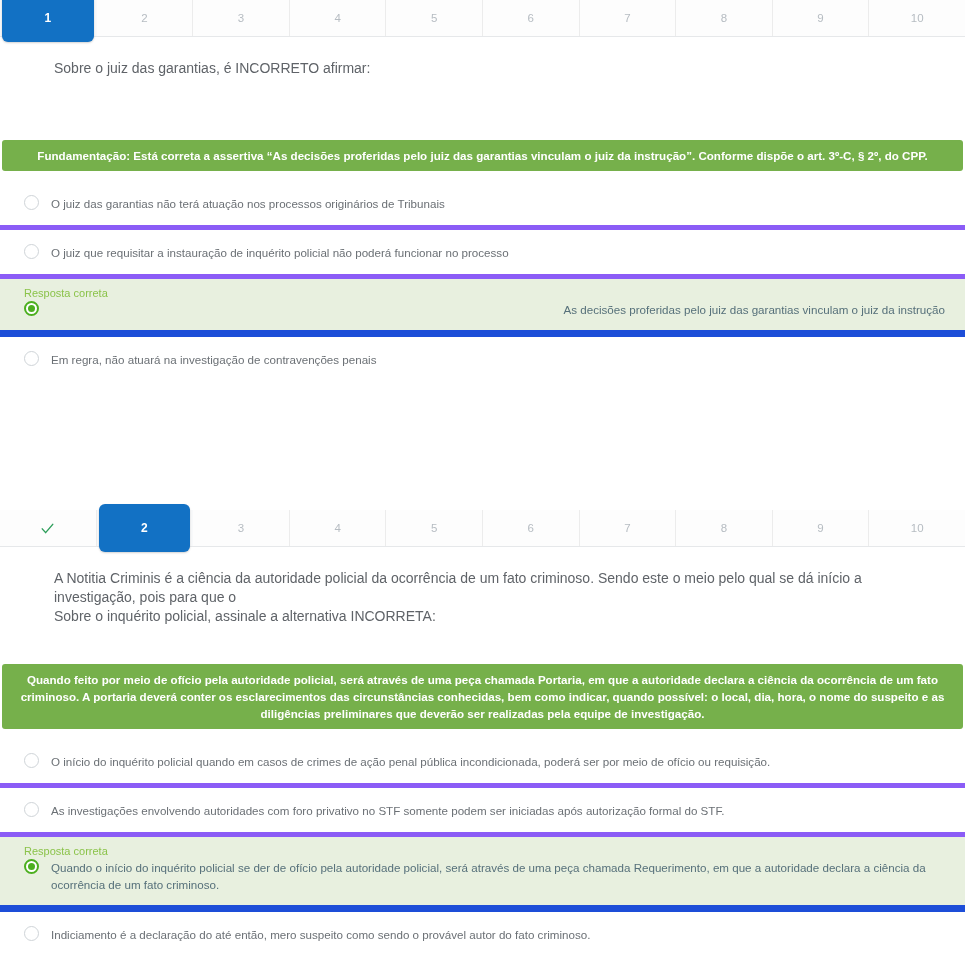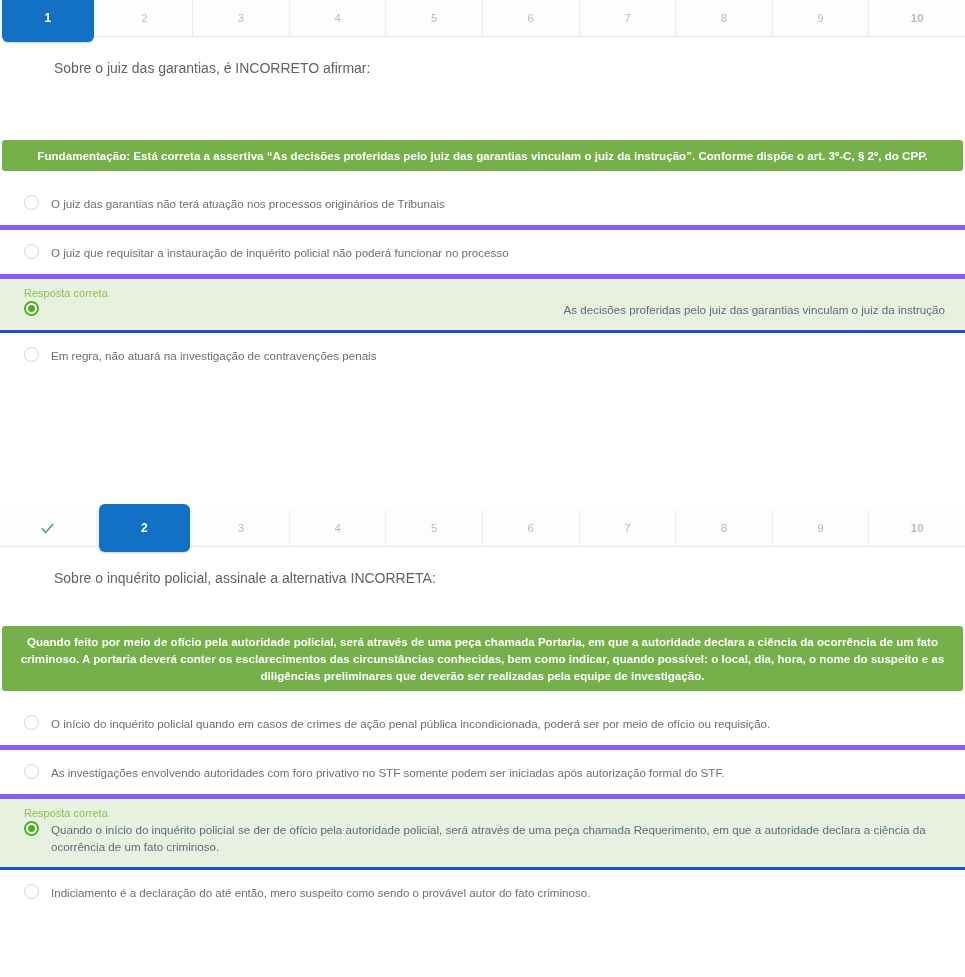--- a/index.html
+++ b/index.html
@@ -44,21 +44,21 @@
     display: flex;
     align-items: center;
     justify-content: center;
     font-size: 11.5px;
     color: #b6bcc2;
     background: #fdfdfd;
     border-right: 1px solid #ececec;
     position: relative;
     box-sizing: border-box;
   }
-  .tab:last-child { border-right: none; font-weight: bold; }
+  .tab:last-child { border-right: none; }
   .tab.done {
     background: #fdfdfd;
   }
   .tab.active {
     background: transparent;
     border-right-color: transparent;
   }
   .tab .pill {
     position: absolute;
     left: 2px;
@@ -188,21 +188,21 @@
   
   .card-gap {
     position: absolute;
     left: 0;
     top: 425px;
     width: 965px;
     height: 85px;
     background: #ffffff;
   }
   .card-shadow-top {
-    border-top: 3px solid #1d4ed8;
+    border-top: 7px solid #1d4ed8;
   }
 </style>
 </head>
 <body>
 
 <div class="page">
 
   <div class="quiz-card q1">
 
     <div class="tab-strip">
@@ -312,20 +312,21 @@
       <div class="tab">
           <span class="label-plain">9</span>
         </div>
       <div class="tab">
           <span class="label-plain">10</span>
         </div>
     </div>
 
     <div class="q-body">
       <p class="q-text">
+        <span class="line">A Notitia Criminis é a ciência da autoridade policial da ocorrência de um fato criminoso. Sendo este o meio pelo qual se dá início a investigação, pois para que o</span>
         <span class="line">Sobre o inquérito policial, assinale a alternativa INCORRETA:</span>
       </p>
 
       <div class="spacer-2"></div>
 
       <div class="rationale">Quando feito por meio de ofício pela autoridade policial, será através de uma peça chamada Portaria, em que a autoridade declara a ciência da ocorrência de um fato criminoso. A portaria deverá conter os esclarecimentos das circunstâncias conhecidas, bem como indicar, quando possível: o local, dia, hora, o nome do suspeito e as diligências preliminares que deverão ser realizadas pela equipe de investigação.</div>
 
       <div class="options">
 
         <div class="option">

